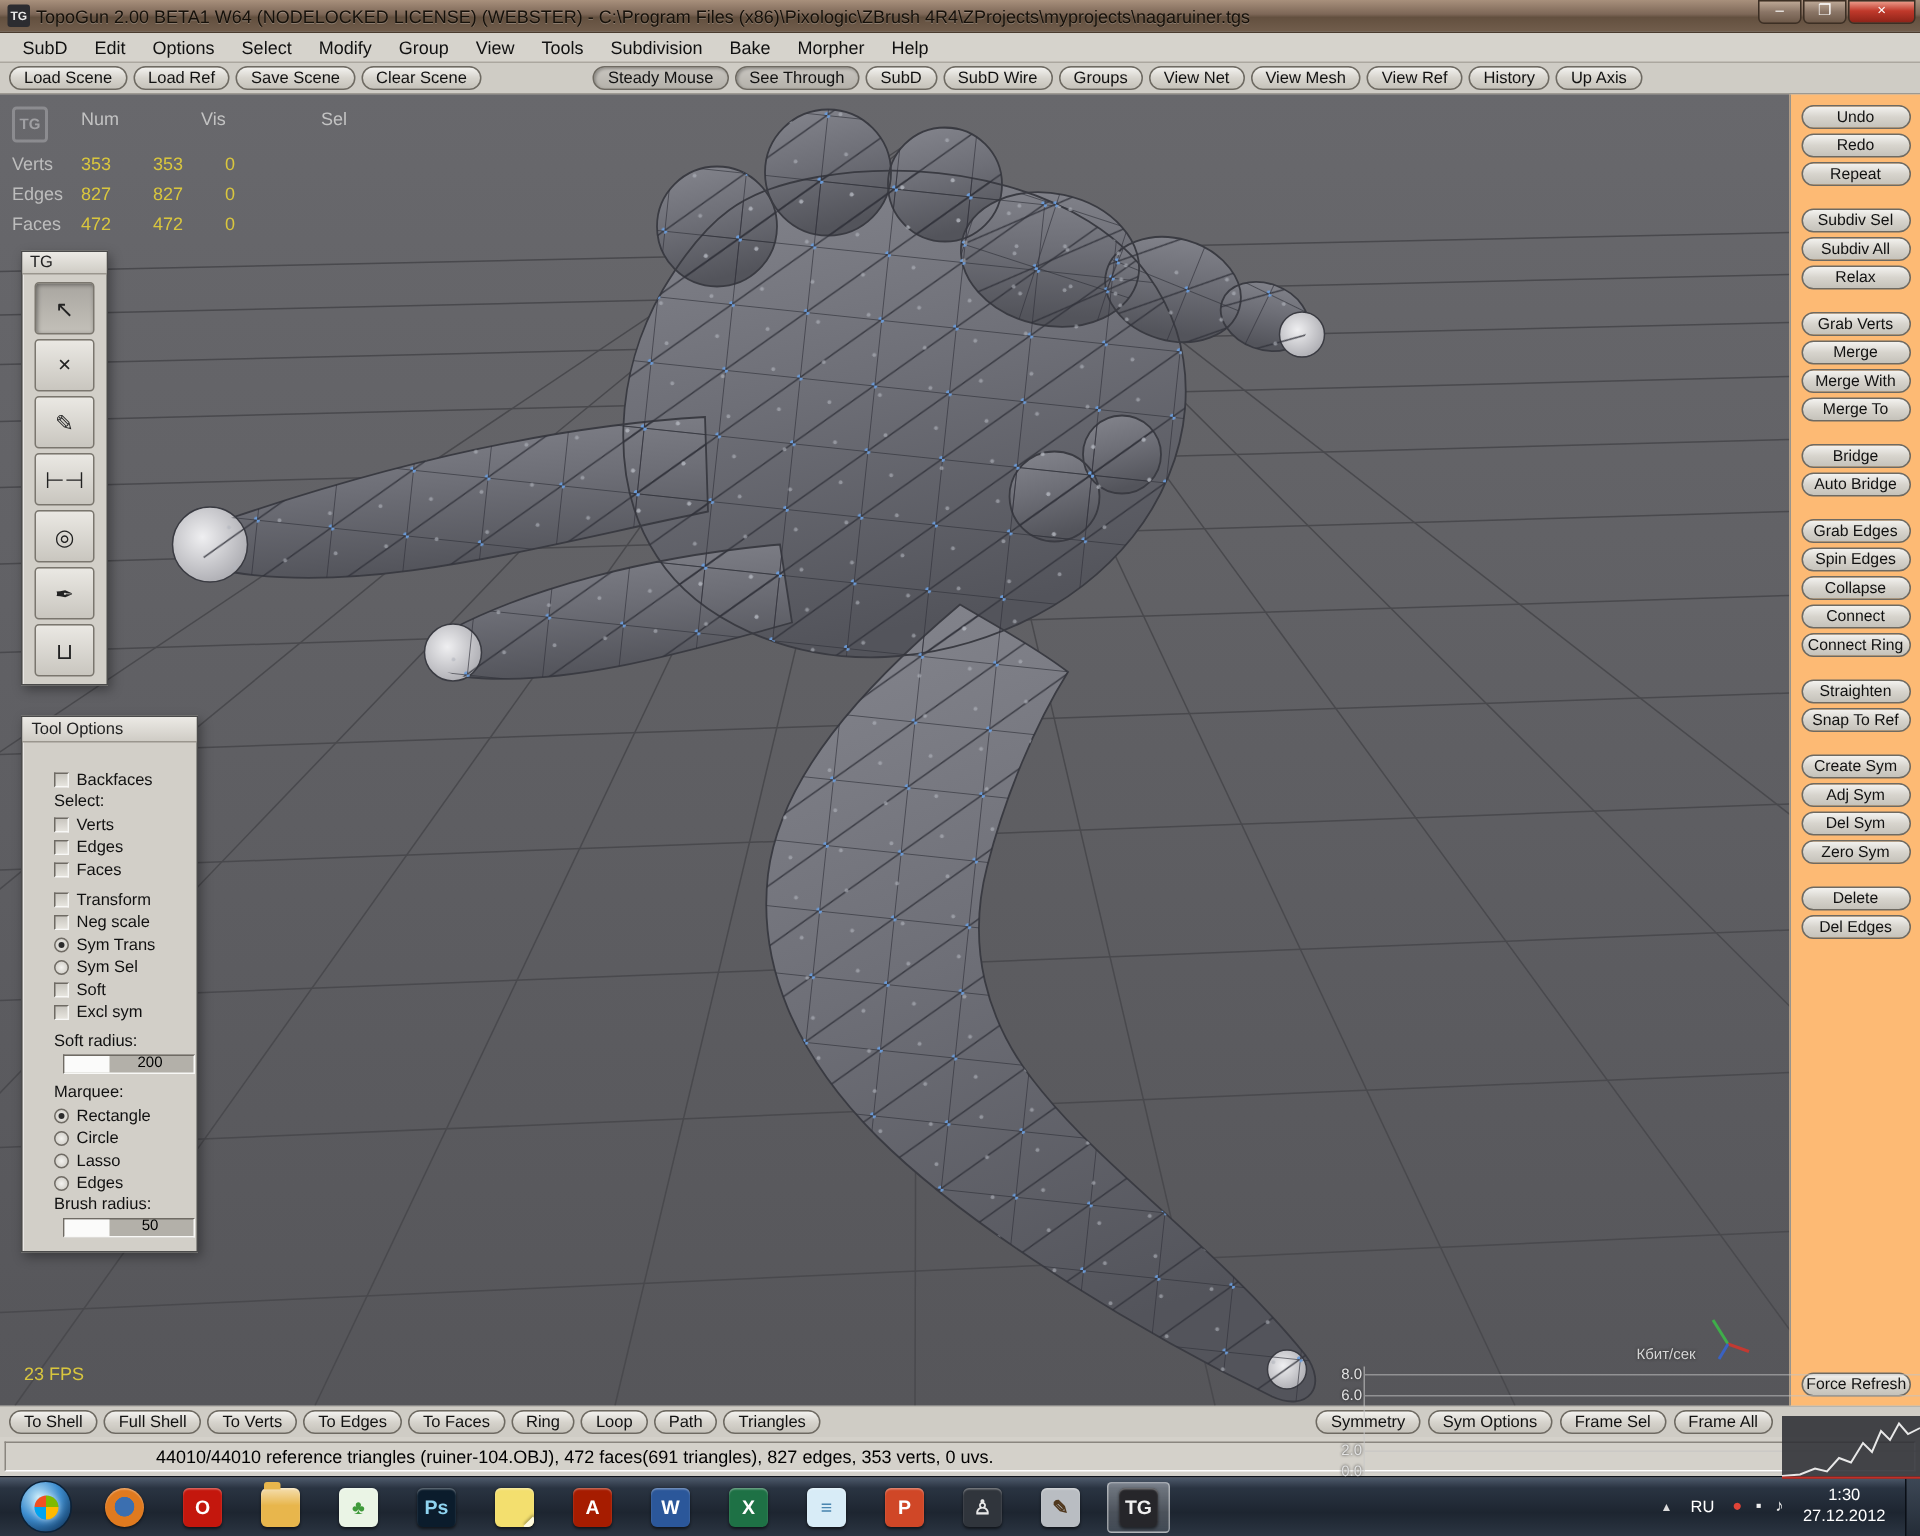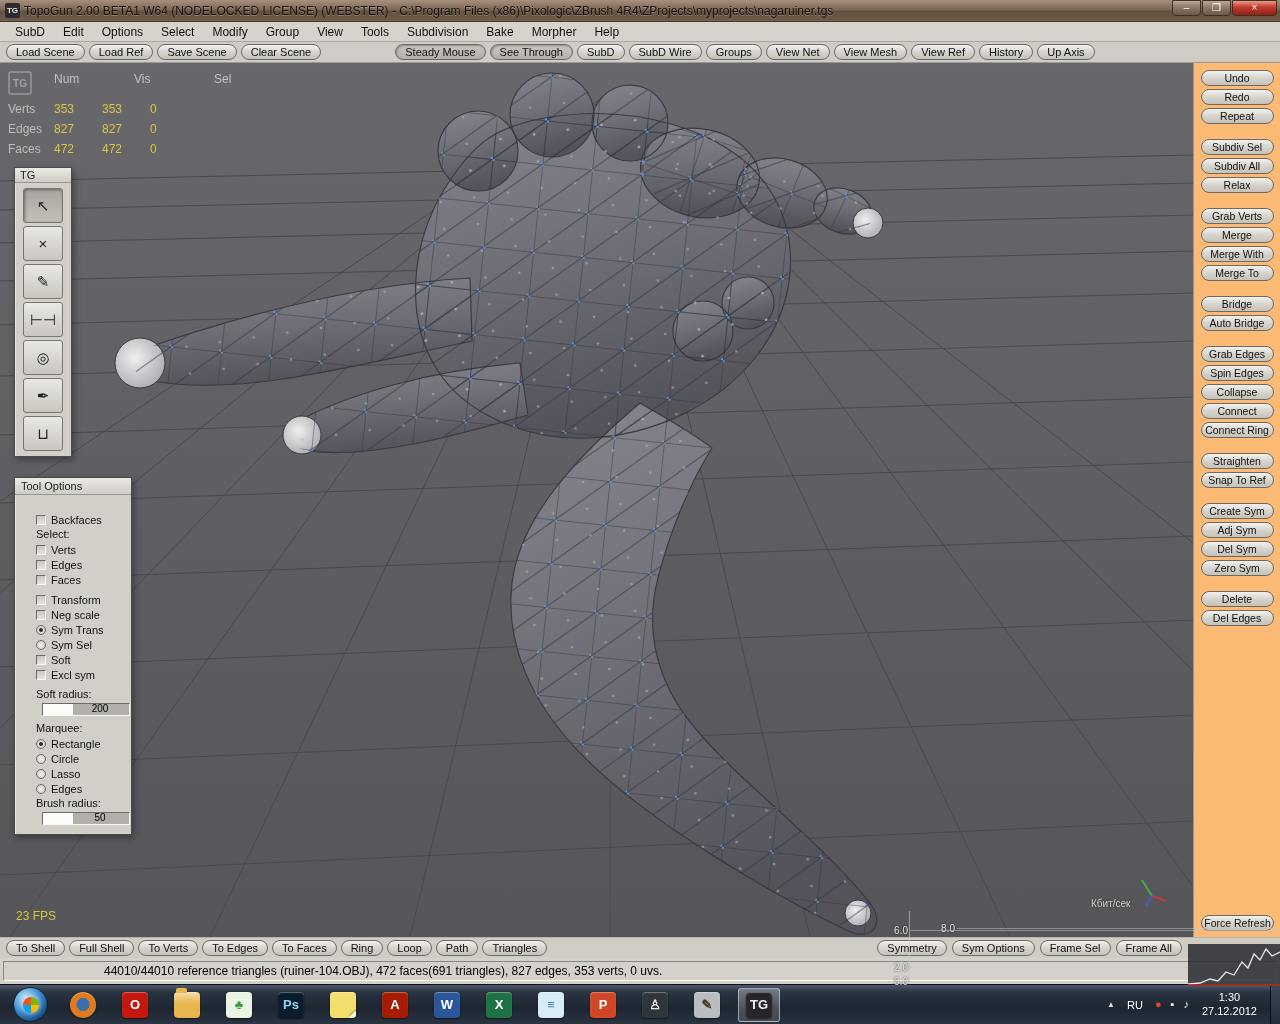--- a/index.html
+++ b/index.html
@@ -152,21 +152,21 @@
   }
 
   
   .netgraph { position:absolute; left:893px; top:898px; width:387px; height:88px; z-index:60;
     pointer-events:none; font-size:10px; }
   .ng-label { position:absolute; left:198px; top:0; color:#d6d6d6; text-shadow:0 0 2px #222; }
   .ng-axis { position:absolute; left:16px; top:13px; bottom:2px; width:1px; background:rgba(200,200,200,.6); }
   .ng-tick { position:absolute; left:0; right:0; height:12px; display:flex; align-items:center; }
   .ng-tick span { width:15px; text-align:right; margin-right:2px; color:#e2e2e2; text-shadow:0 0 2px #222; }
   .ng-tick i { flex:1; height:1px; background:rgba(195,195,195,.55); }
-  .t0 { top:24px;margin-left:47px; } .t1 { top:26px; } .t2 { top:63px; } .t3 { top:77px; }
+  .t0 { top:12px; } .t1 { top:26px; } .t2 { top:63px; } .t3 { top:77px; }
   .ng-plot { position:absolute; right:0; top:46px; }
 
   
   .taskbar {
     height:40px; display:flex; align-items:center; padding-left:4px;
     background:linear-gradient(180deg,#4e5a6b,#2a3442 18%,#1d2530 60%,#2b3542);
     border-top:1px solid #0d131c;
   }
   .orb {
     width:35px; height:35px; border-radius:50%; margin:0 9px; flex:none;

